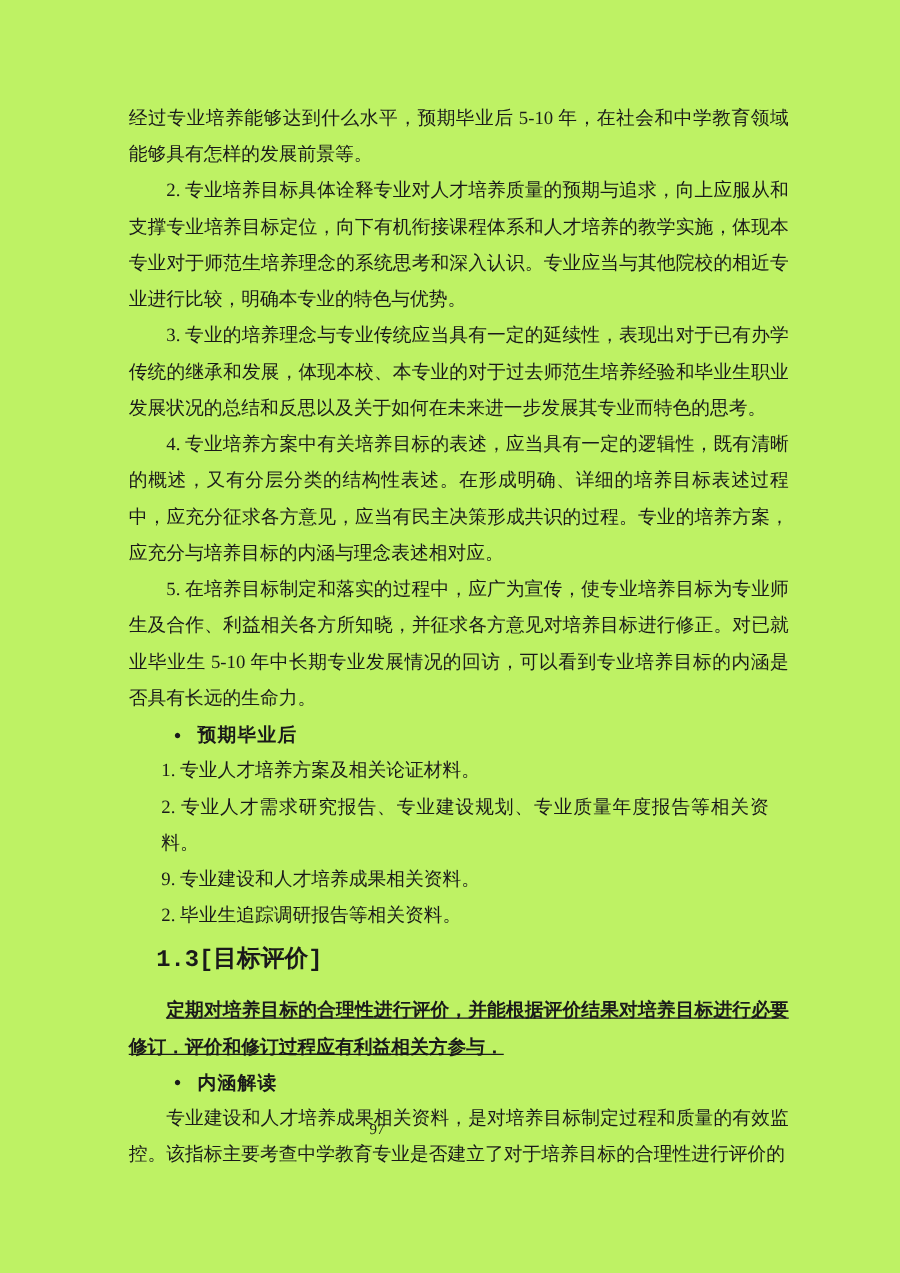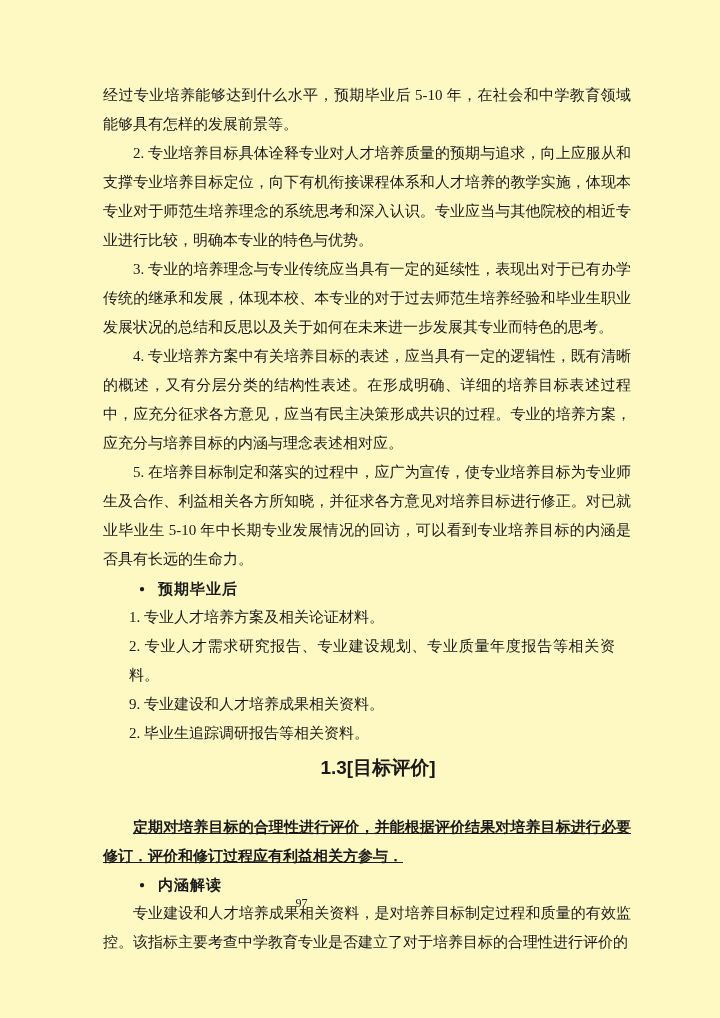--- a/index.html
+++ b/index.html
@@ -10,21 +10,21 @@
     width: 720px;
     height: 1018px;
     background: #ffffff;
     color: #1a1a1a;
     font-family: "Liberation Serif", "DejaVu Serif", serif;
   }
   .page {
     position: relative;
     width: 720px;
     height: 1018px;
-    background: #fef9c3;
+    background: #bef264;
     overflow: hidden;
   }
   .doc {
     position: absolute;
     left: 103px;
     top: 81px;
     width: 528px;
   }
   .body-text {
     margin: 0;
@@ -52,26 +52,25 @@
   .bullet-glyph {
     display: inline-block;
     font-size: 10px;
     vertical-align: 2px;
     margin-right: 13px;
   }
   .bullet-title {
     letter-spacing: 1px;
   }
   .section-heading {
-    margin: 4px 0 28px 22px;
+    margin: 4px 0 10px 22px;
     font-size: 19px;
     line-height: 32px;
     font-weight: bold;
-    font-family: Liberation Sans, sans-serif;
-    text-align: center;
+    font-family: Liberation Mono, monospace;
   }
   .bold-hei {
     font-weight: bold;
     font-family: "Liberation Sans", "DejaVu Sans", sans-serif;
     text-decoration: underline;
   }
   .page-number {
     position: absolute;
     left: 0;
     top: 896px;

